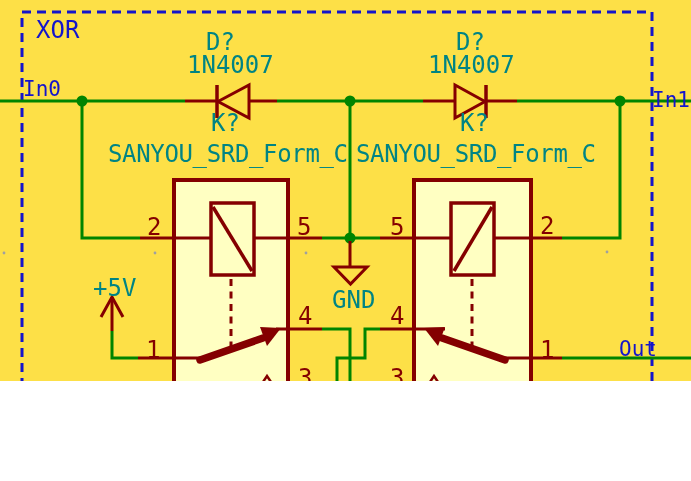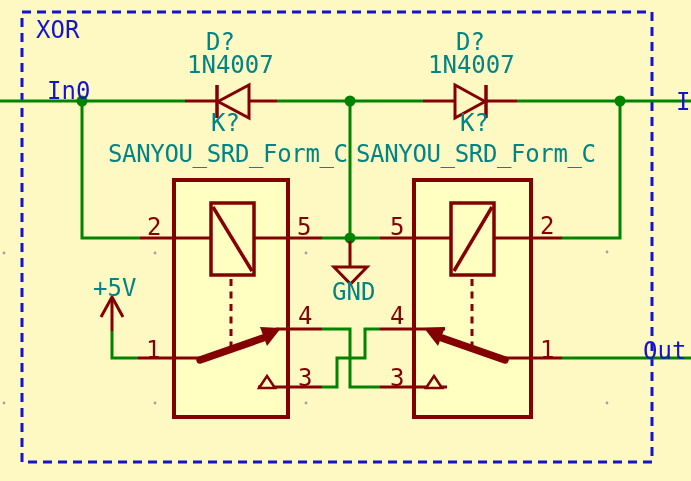--- a/index.html
+++ b/index.html
@@ -1,26 +1,26 @@
 <!DOCTYPE html>
 <html><head>
 <meta charset="utf-8">
 <style>
   html,body{margin:0;padding:0;background:#ffffff;}
   #canvas{
-    position:relative;width:691px;height:481px;background:#fef9c3;
+    position:relative;width:691px;height:381px;background:#fde047;
     overflow:hidden;font-family:"DejaVu Sans Mono",monospace;
   }
   #schematic{position:absolute;left:0;top:0;}
   .lbl{position:absolute;line-height:1;white-space:pre;font-family:"DejaVu Sans Mono",monospace;}
   .blue{color:#1414cc;}
   .teal{color:#008484;}
   .red{color:#840000;}
   .s24{font-size:24px;}
-  .s21{font-size:24px;margin-left:24px;}
+  .s21{font-size:21px;}
   .tight{letter-spacing:-0.35px;}
 </style>
 </head>
 <body>
 
 <div id="canvas">
 
   <svg id="schematic" width="691" height="481" viewBox="0 0 691 481">
 
     <g fill="#a0a0a0">
@@ -124,21 +124,21 @@
   <div class="lbl teal s24" style="left:187px;top:53px">1N4007</div>
   <div class="lbl teal s24" style="left:456px;top:30px">D?</div>
   <div class="lbl teal s24" style="left:428px;top:53px">1N4007</div>
 
   <div class="lbl teal s24" style="left:211px;top:111px">K?</div>
   <div class="lbl teal s24" style="left:460px;top:111px">K?</div>
   <div class="lbl teal s24 tight" style="left:108px;top:142px">SANYOU_SRD_Form_C</div>
   <div class="lbl teal s24 tight" style="left:356px;top:142px">SANYOU_SRD_Form_C</div>
 
   <div class="lbl teal s24" style="left:93px;top:276px">+5V</div>
-  <div class="lbl teal s24" style="left:332px;top:280px">GND</div>
+  <div class="lbl teal s24" style="left:332px;top:288px">GND</div>
 
   <div class="lbl red s24" style="left:147px;top:215px">2</div>
   <div class="lbl red s24" style="left:297px;top:215px">5</div>
   <div class="lbl red s24" style="left:146px;top:338px">1</div>
   <div class="lbl red s24" style="left:298px;top:304px">4</div>
   <div class="lbl red s24" style="left:298px;top:366px">3</div>
 
   <div class="lbl red s24" style="left:390px;top:215px">5</div>
   <div class="lbl red s24" style="left:540px;top:214px">2</div>
   <div class="lbl red s24" style="left:390px;top:304px">4</div>

